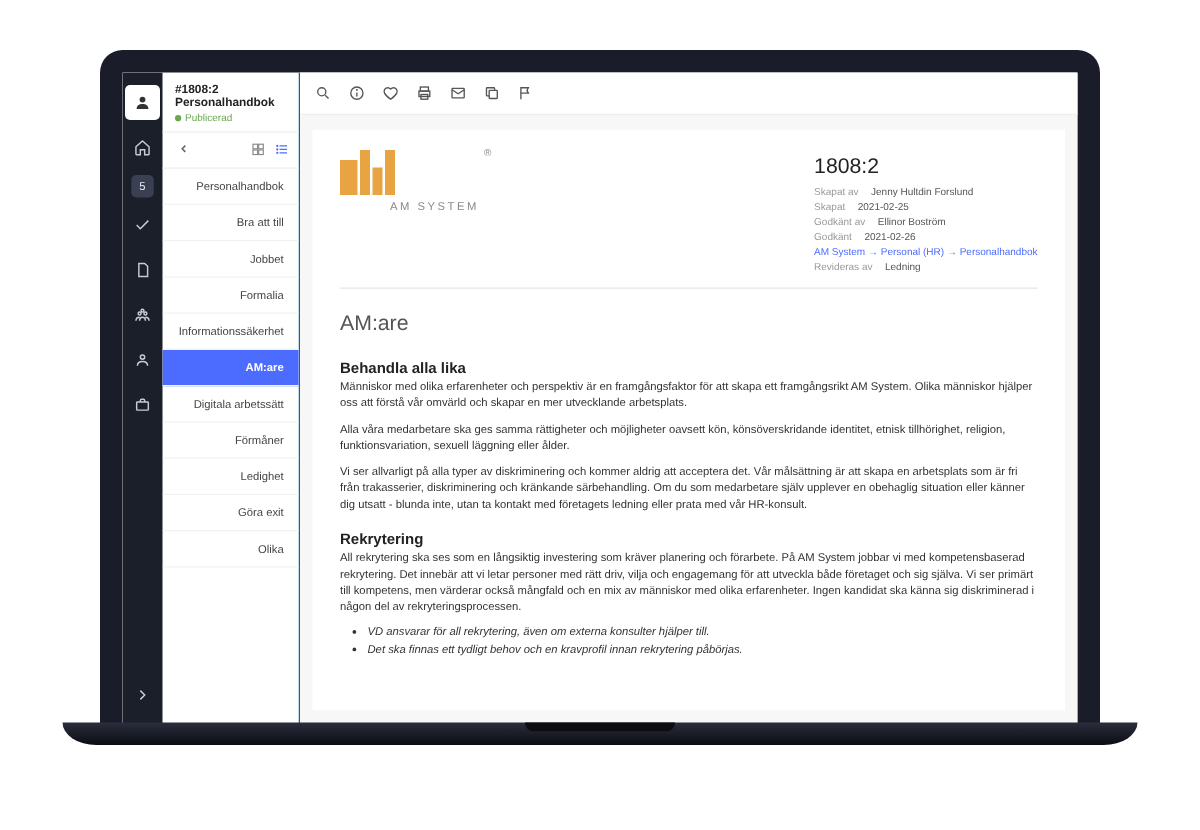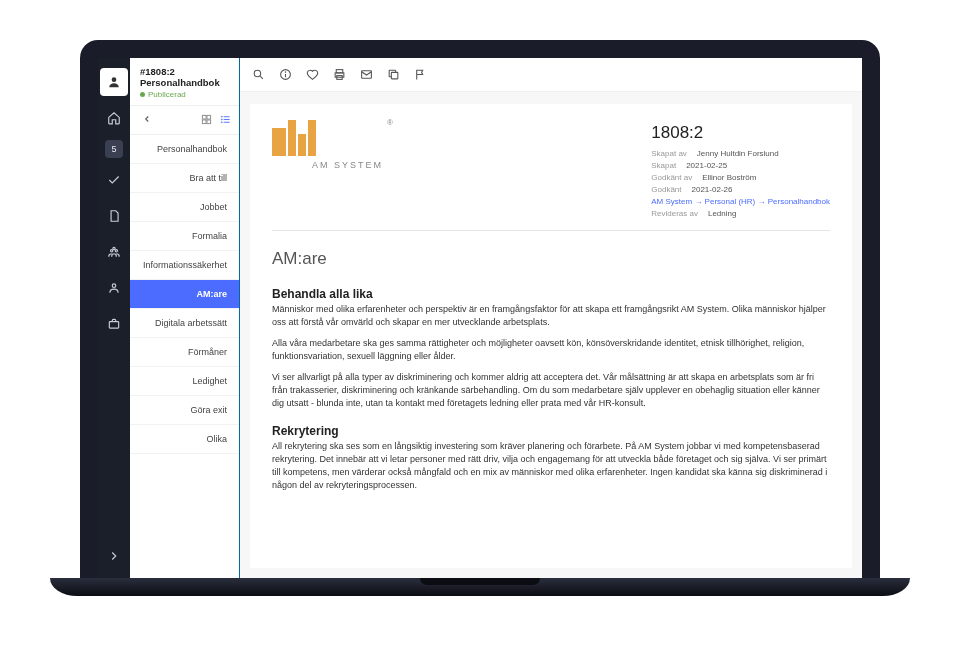--- a/index.html
+++ b/index.html
@@ -366,20 +366,24 @@
 
             <h1>AM:are</h1>
 
             <h2>Behandla alla lika</h2>
             <p>Människor med olika erfarenheter och perspektiv är en framgångsfaktor för att skapa ett framgångsrikt AM System. Olika människor hjälper oss att förstå vår omvärld och skapar en mer utvecklande arbetsplats.</p>
             <p>Alla våra medarbetare ska ges samma rättigheter och möjligheter oavsett kön, könsöverskridande identitet, etnisk tillhörighet, religion, funktionsvariation, sexuell läggning eller ålder.</p>
             <p>Vi ser allvarligt på alla typer av diskriminering och kommer aldrig att acceptera det. Vår målsättning är att skapa en arbetsplats som är fri från trakasserier, diskriminering och kränkande särbehandling. Om du som medarbetare själv upplever en obehaglig situation eller känner dig utsatt - blunda inte, utan ta kontakt med företagets ledning eller prata med vår HR-konsult.</p>
 
             <h2>Rekrytering</h2>
             <p>All rekrytering ska ses som en långsiktig investering som kräver planering och förarbete. På AM System jobbar vi med kompetensbaserad rekrytering. Det innebär att vi letar personer med rätt driv, vilja och engagemang för att utveckla både företaget och sig själva. Vi ser primärt till kompetens, men värderar också mångfald och en mix av människor med olika erfarenheter. Ingen kandidat ska känna sig diskriminerad i någon del av rekryteringsprocessen.</p>
+            <ul>
+              <li>VD ansvarar för all rekrytering, även om externa konsulter hjälper till.</li>
+              <li>Det ska finnas ett tydligt behov och en kravprofil innan rekrytering påbörjas.</li>
+            </ul>
           </div>
         </div>
       </div>
 
     </div>
   </div>
   <div class="base"></div>
   <div class="notch"></div>
 </div>
 

